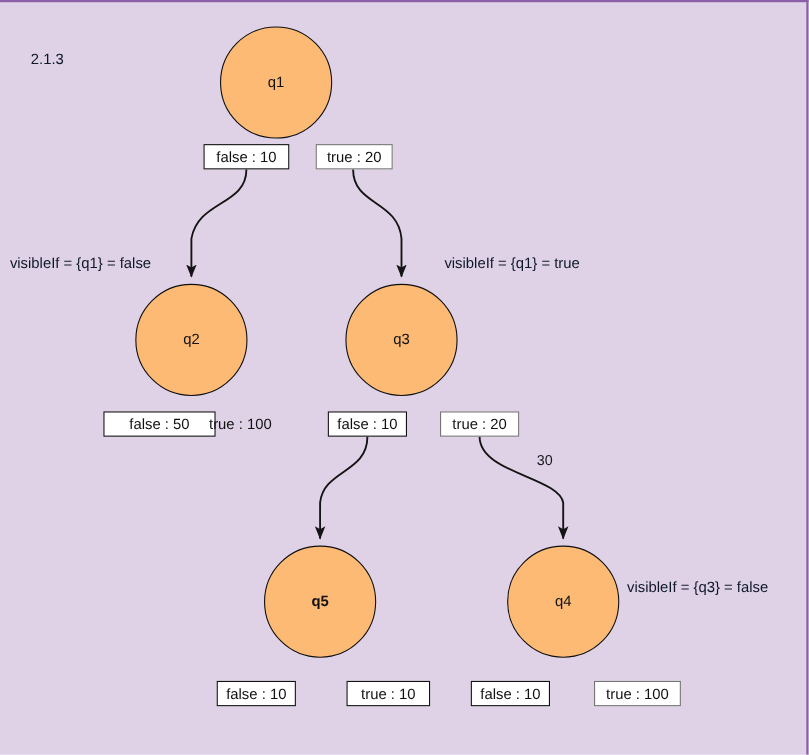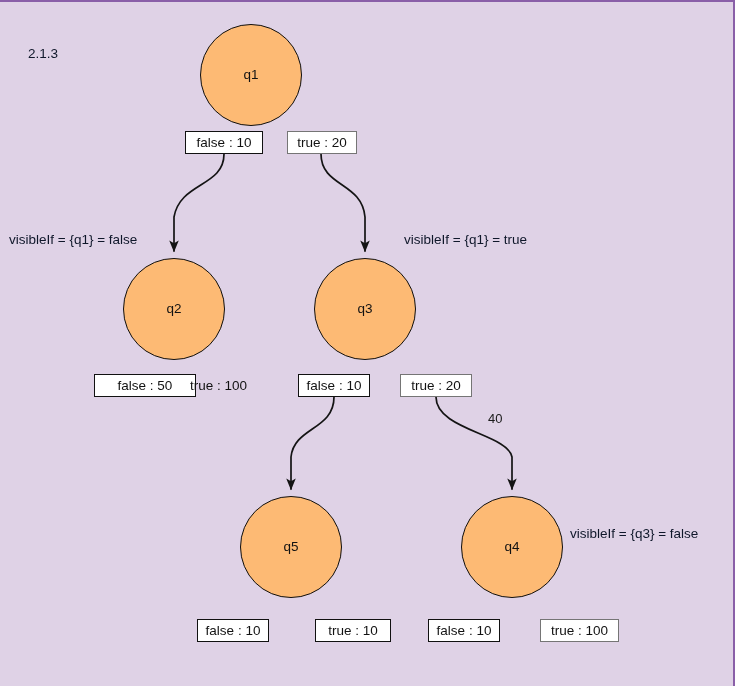--- a/index.html
+++ b/index.html
@@ -108,21 +108,21 @@
   <div id="nodes-layer">
       <div class="node" style="left: 200px; top: 22px; width: 102px; height: 102px;">
         <span class="node-label">q1</span>
       </div>
       <div class="node" style="left: 123px; top: 256px; width: 102px; height: 102px;">
         <span class="node-label">q2</span>
       </div>
       <div class="node" style="left: 314px; top: 256px; width: 102px; height: 102px;">
         <span class="node-label">q3</span>
       </div>
-      <div class="node" style="left: 240px; top: 494px; width: 102px; height: 102px;">
+      <div class="node" style="left: 240px; top: 494px; width: 102px; height: 102px; font-weight: bold;">
         <span class="node-label">q5</span>
       </div>
       <div class="node" style="left: 461px; top: 494px; width: 102px; height: 102px;">
         <span class="node-label">q4</span>
       </div>
     </div>
   <div id="chips-layer">
       <div class="chip dark" style="left: 185px; top: 129px; width: 78px;">false : 10</div>
       <div class="chip gray" style="left: 287px; top: 129px; width: 70px;">true : 20</div>
       <div class="chip dark" style="left: 78px; top: 372px; width: 102px; margin-left: 16px;">false : 50</div>
@@ -135,16 +135,16 @@
     </div>
   <div id="plain-layer">
       <div class="plain" style="left: 190px; top: 377px;">true : 100</div>
     </div>
   <div id="captions-layer">
       <div class="caption" style="left: 9px; top: 231px;">visibleIf = {q1} = false</div>
       <div class="caption" style="left: 404px; top: 231px;">visibleIf = {q1} = true</div>
       <div class="caption" style="left: 570px; top: 525px;">visibleIf = {q3} = false</div>
     </div>
   <div id="numbers-layer">
-      <div class="tiny-num" style="left: 488px; top: 410px;">40</div>
+      <div class="tiny-num" style="left: 488px; top: 410px;">30</div>
     </div>
 
 </div>
 
 </body></html>

